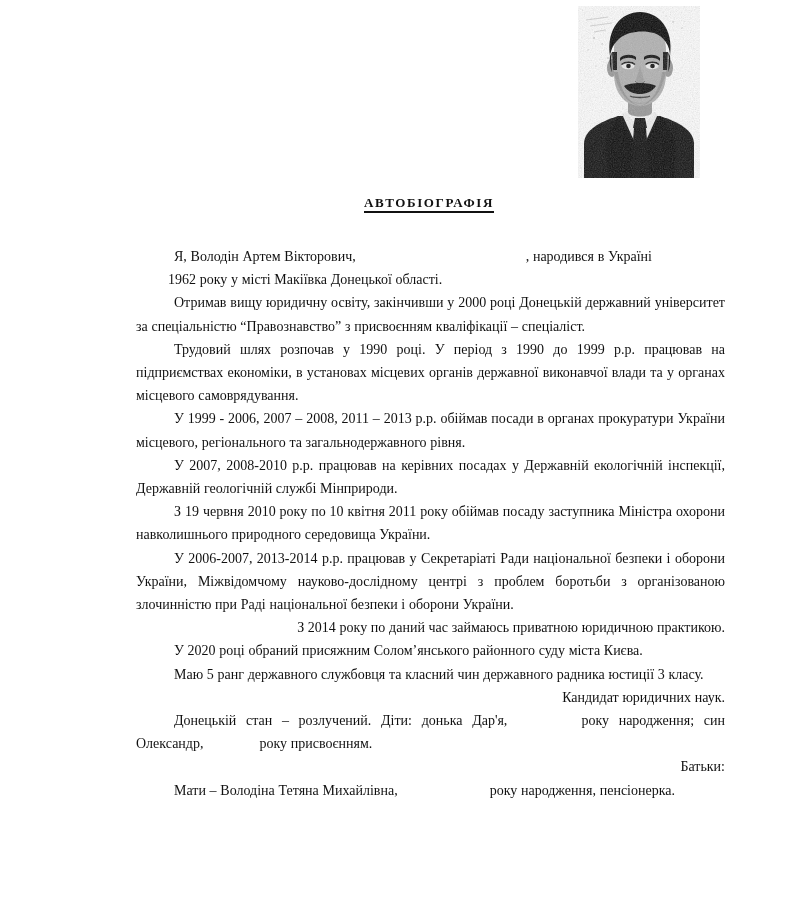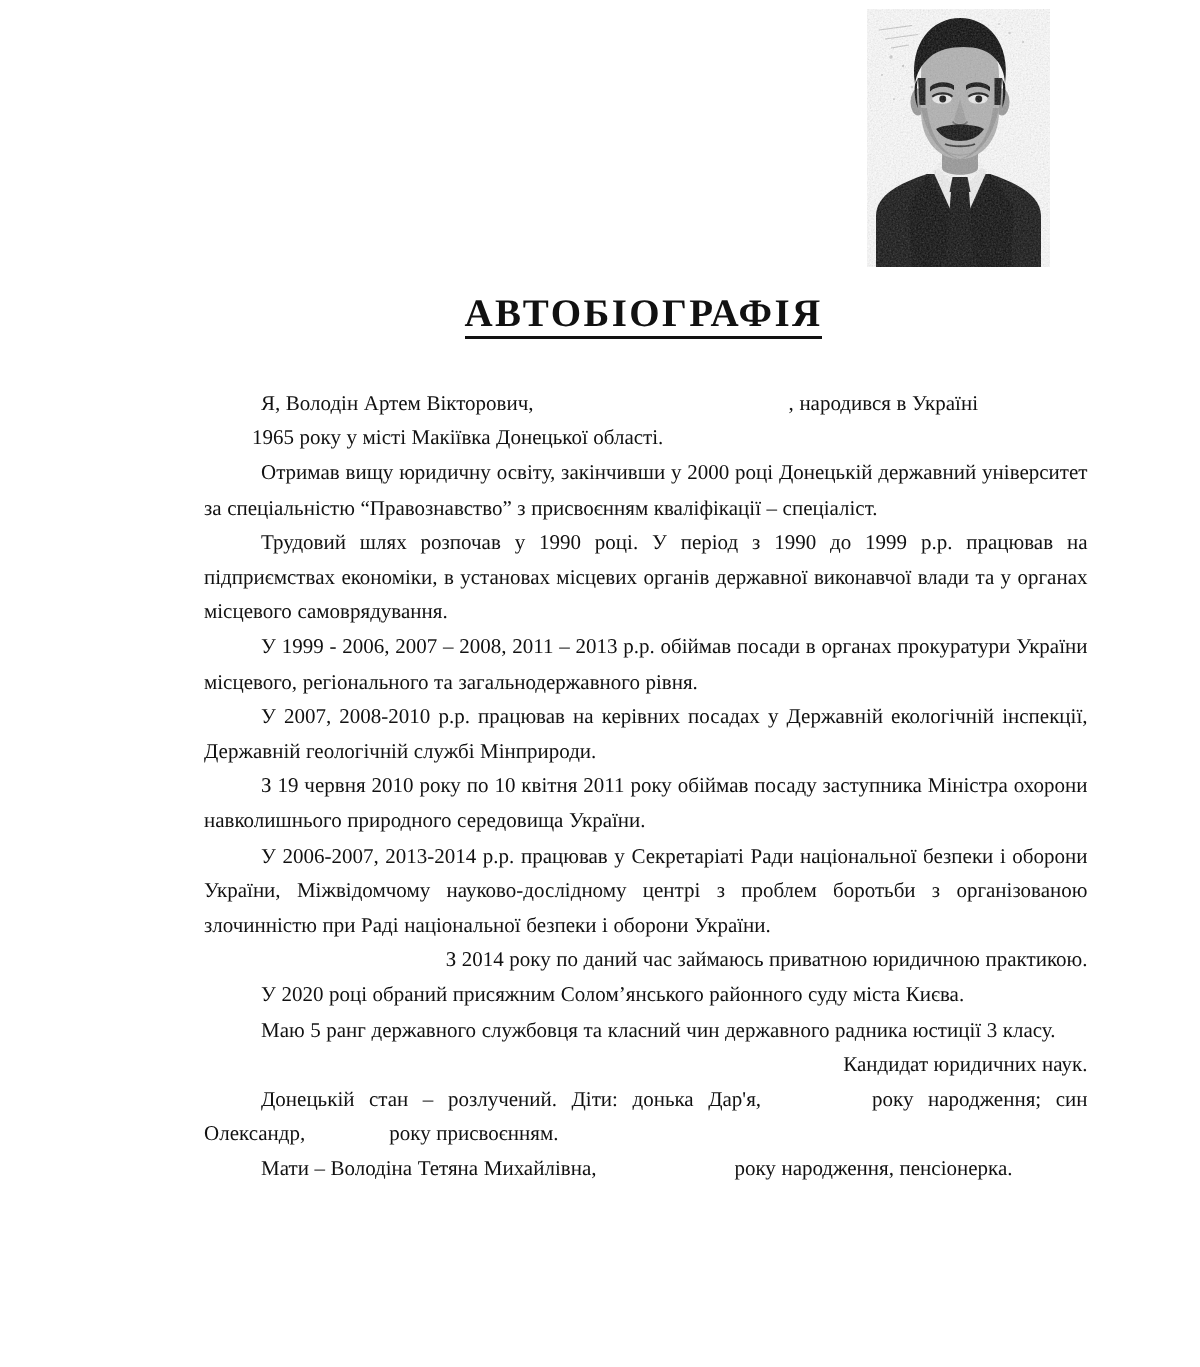--- a/index.html
+++ b/index.html
@@ -33,21 +33,21 @@
   .doc {
     position: absolute;
     left: 136px;
     top: 0;
     width: 589px;
   }
 
   .doc-title {
     text-align: center;
     font-weight: bold;
-    font-size: 26px;
+    font-size: 13px;
     letter-spacing: 1.6px;
     margin: 0;
     padding-top: 196px;
     padding-right: 3px;
     line-height: 1;
   }
   .doc-title span.tl {
     border-bottom: 2px solid #111111;
     padding-bottom: 1px;
   }
@@ -175,21 +175,21 @@
     </g>
   </svg>
 </div>
 
 <div class="doc">
 
   <h1 class="doc-title"><span class="tl">АВТОБІОГРАФІЯ</span></h1>
 
   <div class="body-block">
 
-    <p class="para"><span>Я, Володін Артем Вікторович,</span><span class="gap gap-xl"></span><span>, народився в Україні</span><br><span class="line2-indent"></span><span>1965 року у місті Макіївка Донецької області.</span></p>
+    <p class="para"><span>Я, Володін Артем Вікторович,</span><span class="gap gap-xl"></span><span>, народився в Україні</span><br><span class="line2-indent"></span><span>1962 року у місті Макіївка Донецької області.</span></p>
 
     <p class="para">Отримав вищу юридичну освіту, закінчивши у 2000 році Донецькій державний університет за спеціальністю “Правознавство” з присвоєнням кваліфікації – спеціаліст.</p>
 
     <p class="para">Трудовий шлях розпочав у 1990 році. У період з 1990 до 1999 р.р. працював на підприємствах економіки, в установах місцевих органів державної виконавчої влади та у органах місцевого самоврядування.</p>
 
     <p class="para">У 1999 - 2006, 2007 – 2008, 2011 – 2013 р.р. обіймав посади в органах прокуратури України місцевого, регіонального та загальнодержавного рівня.</p>
 
     <p class="para">У 2007, 2008-2010 р.р. працював на керівних посадах у Державній екологічній інспекції, Державній геологічній службі Мінприроди.</p>
 
     <p class="para">З 19 червня 2010 року по 10 квітня 2011 року обіймав посаду заступника Міністра охорони навколишнього природного середовища України.</p>
@@ -199,17 +199,18 @@
     <p class="para no-justify">З 2014 року по даний час займаюсь приватною юридичною практикою.</p>
 
     <p class="para">У 2020 році обраний присяжним Солом’янського районного суду міста Києва.</p>
 
     <p class="para">Маю 5 ранг державного службовця та класний чин державного радника юстиції 3 класу.</p>
 
     <p class="para no-justify">Кандидат юридичних наук.</p>
 
     <p class="para"><span>Донецькій стан – розлучений. Діти: донька Дар'я,</span><span class="gap gap-md"></span><span>року народження; син Олександр,</span><span class="gap gap-sm"></span><span>року присвоєнням.</span></p>
 
+    <p class="para no-justify">Батьки:</p>
 
     <p class="para"><span>Мати – Володіна Тетяна Михайлівна,</span><span class="gap gap-lg"></span><span>року народження, пенсіонерка.</span></p>
 
   </div>
 </div>
 
 </body></html>

